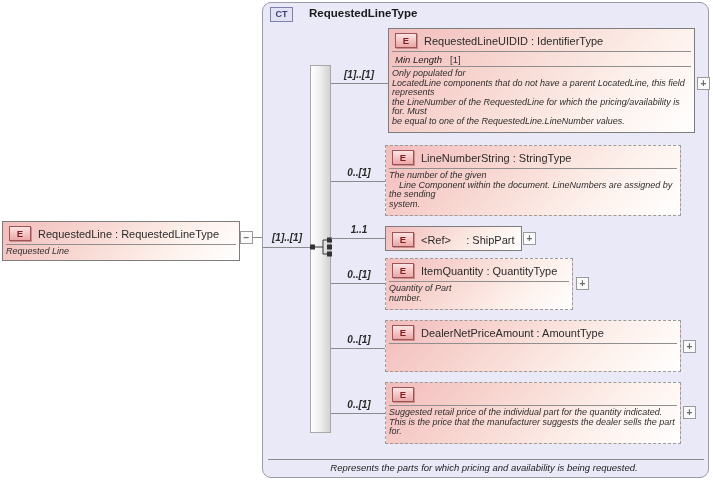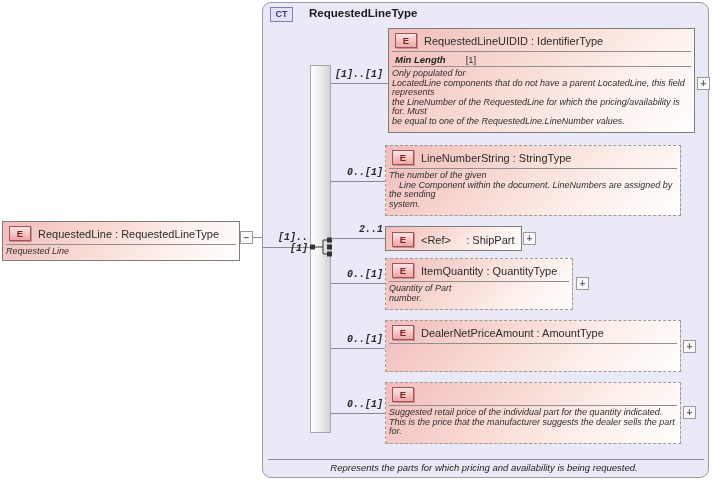--- a/index.html
+++ b/index.html
@@ -25,25 +25,25 @@
   .ehdr{display:flex;align-items:center;padding:4px 5px 3px 6px;flex:0 0 auto;}
   .ename{font-size:11px;font-weight:normal;color:#2b2b2b;white-space:pre;}
   .ebadge{display:inline-block;width:20px;height:13px;line-height:13px;text-align:center;
           flex:0 0 auto;font-size:9.5px;font-weight:bold;color:#7c1f1f;margin-right:7px;
           background:linear-gradient(180deg,#fbe4e4,#eda7a7);border:1px solid #9c5454;
           box-shadow:1px 1px 0 #c98f8f;}
   .sep{border-top:1px solid #8f8f8f;margin:0 3px;flex:0 0 auto;}
   .eann{font-size:9px;font-style:italic;color:#2e2e2e;line-height:9.6px;
         padding:2px 4px 2px 3px;white-space:pre-wrap;flex:1 1 auto;overflow:hidden;}
   .facet{display:flex;align-items:center;padding:2px 6px 1px 6px;font-size:9.5px;flex:0 0 auto;}
-  .fname{font-style:italic;font-weight:bold;color:#222;margin-right:20px;}
+  .fname{font-style:italic;font-weight:normal;color:#222;margin-right:8px;}
   .fval{color:#333;}
   
-  .card{position:absolute;width:48px;text-align:right;font-size:10px;font-weight:bold;
-        font-style:italic;color:#2a2a2a;font-family:Liberation Mono, monospace;}
+  .card{position:absolute;width:48px;text-align:center;font-size:10px;font-weight:bold;
+        font-style:italic;color:#2a2a2a;}
   
   .pm{position:absolute;width:13px;height:13px;box-sizing:border-box;background:#fafafa;
       border:1px solid #9a9a9a;color:#6a6a6a;font-size:10px;line-height:11px;text-align:center;
       font-weight:bold;cursor:pointer;}
   .seq-icon{position:absolute;left:308px;top:236px;}
 </style>
 </head>
 <body>
 
 <div id="canvas">
@@ -82,21 +82,21 @@
 
   <div class="hline" style="left:331px;top:83px;width:57px;"></div>
   <div class="hline" style="left:331px;top:181px;width:54px;"></div>
   <div class="hline" style="left:331px;top:238px;width:54px;"></div>
   <div class="hline" style="left:331px;top:283px;width:54px;"></div>
   <div class="hline" style="left:331px;top:348px;width:54px;"></div>
   <div class="hline" style="left:331px;top:413px;width:54px;"></div>
 
   <div class="card" style="left:335px;top:69px;">[1]..[1]</div>
   <div class="card" style="left:335px;top:167px;">0..[1]</div>
-  <div class="card" style="left:335px;top:224px;">2..1</div>
+  <div class="card" style="left:335px;top:224px;">1..1</div>
   <div class="card" style="left:335px;top:269px;">0..[1]</div>
   <div class="card" style="left:335px;top:334px;">0..[1]</div>
   <div class="card" style="left:335px;top:399px;">0..[1]</div>
 
   <div class="ebox solid" style="left:388px;top:28px;width:307px;height:105px;">
     <div class="ehdr">
       <span class="ebadge">E</span>
       <span class="ename">RequestedLineUIDID : IdentifierType</span>
     </div>
     <div class="sep"></div>

